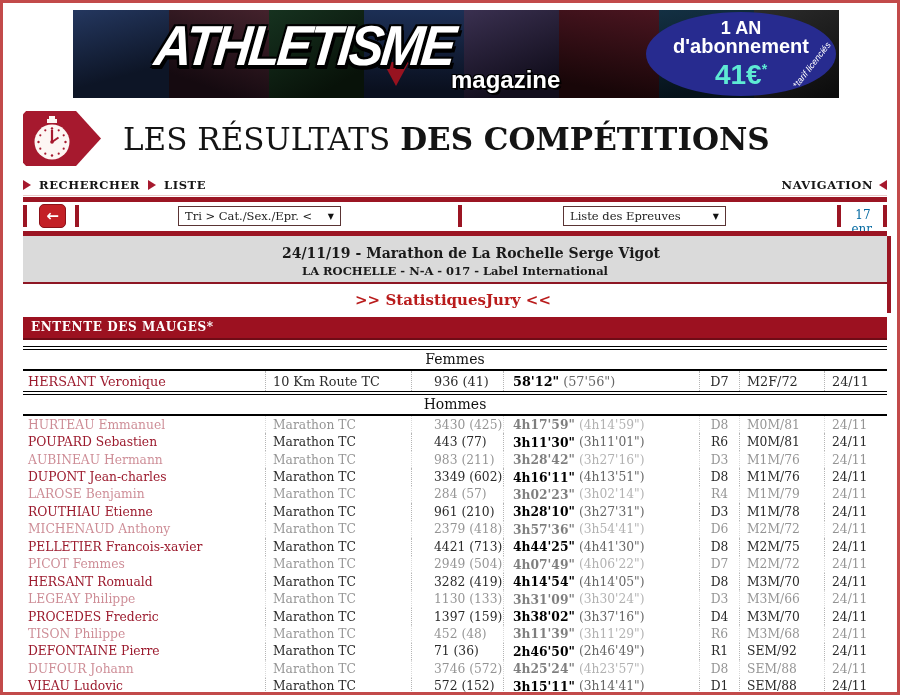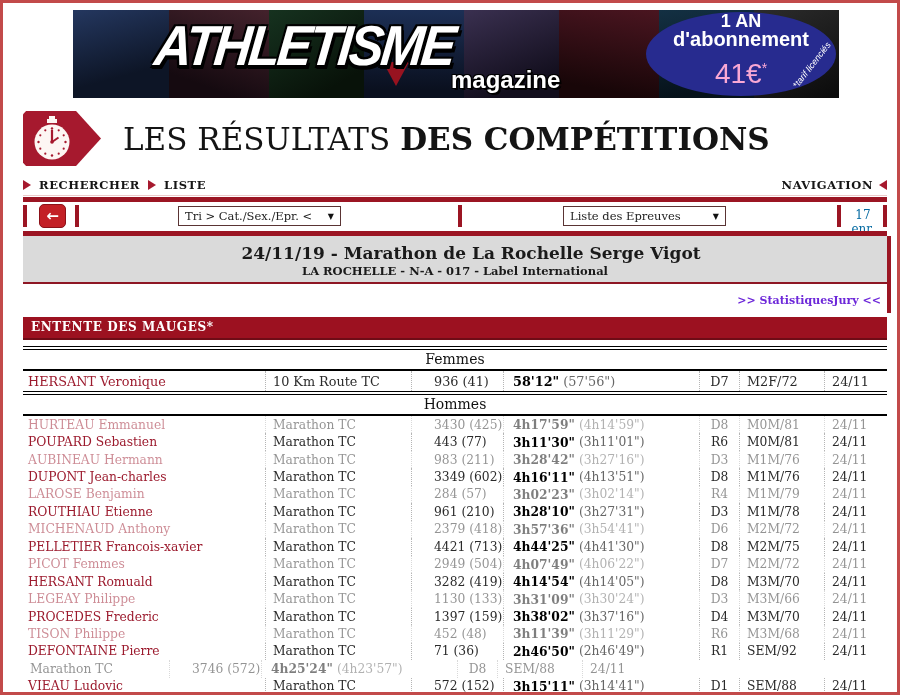--- a/index.html
+++ b/index.html
@@ -48,26 +48,26 @@
     text-shadow:2px 2px 0 #000,-1px -1px 0 #000,1px -1px 0 #000,-1px 1px 0 #000;
   }
   .ad .red-arrow {
     position:absolute; left:310px; top:52px; width:0; height:0;
     border-left:13px solid transparent; border-right:13px solid transparent;
     border-top:24px solid #a6131f; opacity:.9;
   }
   .ad .oval {
     position:absolute; right:3px; top:2px; width:190px; height:84px;
     background:#272b8f; border-radius:50%;
-    display:flex; flex-direction:column; align-items:center; 
+    display:flex; flex-direction:column; align-items:center; justify-content:center;
     font-family:"Liberation Sans", sans-serif; color:#fff;
   }
   .ad .oval .l1 { font-weight:bold; font-size:18px; line-height:19px; }
   .ad .oval .l2 { font-weight:bold; font-size:20px; line-height:17px; }
-  .ad .oval .price { font-weight:normal; font-size:28px; line-height:41px; color:#f9a8d4; }
+  .ad .oval .price { font-weight:bold; font-size:28px; line-height:29px; color:#5eead4; }
   .ad .oval .price sup { font-size:14px; }
   .ad .oval .note {
     position:absolute; right:-4px; bottom:26px;
     font-style:italic; font-size:9px; color:#fff;
     transform:rotate(-52deg); transform-origin:center;
   }
 
   
   .page-header { position:absolute; left:20px; top:108px; display:flex; align-items:center; }
   .badge {
@@ -117,28 +117,28 @@
   #select-sort { left:155px; }
   #select-events { left:540px; }
   .enr-count { position:absolute; left:822px; top:6px; width:36px; text-align:center; font-size:12px; color:#0369a1; }
 
   
   .comp-block {
     position:absolute; left:20px; width:864px; top:233px; height:48px;
     background:#dadada; border-bottom:2px solid #8e1724;
     text-align:center; padding-top:7px; color:#1a1a1a;
   }
-  .comp-title { font-weight:bold; font-size:17px; line-height:20px;margin-left:32px; }
+  .comp-title { font-weight:bold; font-size:14px; line-height:20px;margin-left:32px; }
   .comp-sub { font-weight:bold; font-size:11.5px; line-height:16px; }
   .right-accent { position:absolute; left:884px; top:233px; width:4px; height:77px; background:#9b1523; }
 
   .stats-row {
     position:absolute; left:20px; width:860px; top:283px; height:28px;
-    display:flex; align-items:center; justify-content:flex-end;
-    font-weight:bold; font-size:11px; color:#6d28d9; padding:0 2px;
+    display:flex; align-items:center; justify-content:center;
+    font-weight:bold; font-size:15px; color:#b91c1c; padding:0 2px;
   }
   .stats-row span { cursor:pointer; }
 
   .club-banner {
     position:absolute; left:20px; width:864px; top:314px; height:23px;
     background:#9c1120; border-bottom:2px solid #6e0c16;
     color:#fff; font-weight:bold; font-size:12px; letter-spacing:.6px;
     line-height:21px; padding-left:8px;
   }
 
@@ -437,20 +437,21 @@
       <div class="cell c-bib">71 (36)</div>
       <div class="cell c-perf">
         <span class="main">2h46'50"</span>
         <span class="sub">(2h46'49")</span>
       </div>
       <div class="cell c-level">R1</div>
       <div class="cell c-cat">SEM/92</div>
       <div class="cell c-date">24/11</div>
     </div>
     <div class="row dim">
+      <div class="cell c-name">DUFOUR Johann</div>
       <div class="cell c-event">Marathon TC</div>
       <div class="cell c-bib">3746 (572)</div>
       <div class="cell c-perf">
         <span class="main">4h25'24"</span>
         <span class="sub">(4h23'57")</span>
       </div>
       <div class="cell c-level">D8</div>
       <div class="cell c-cat">SEM/88</div>
       <div class="cell c-date">24/11</div>
     </div>

